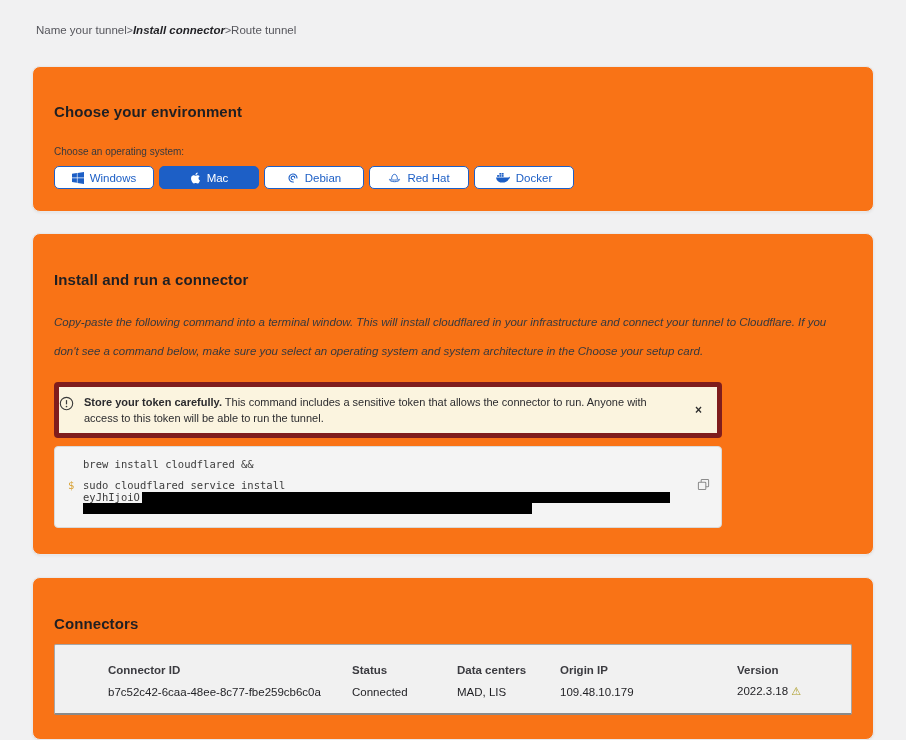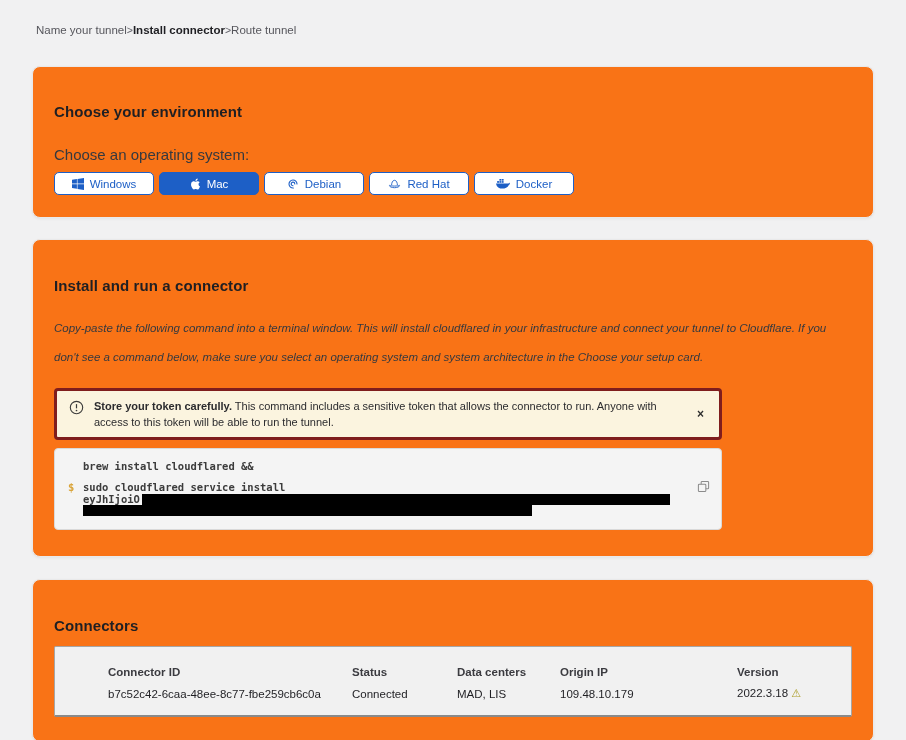--- a/index.html
+++ b/index.html
@@ -13,75 +13,75 @@
   }
   .page { padding: 0 32px 14px 32px; }
 
   
   .breadcrumb {
     padding-top: 24px; margin-left: 4px;
     display: flex; align-items: center; 
     font-size: 11.5px; color: #56565c;
   }
   .crumb { cursor: pointer; }
-  .crumb.active { font-weight: bold; color: #1f1f23; }
+  .crumb.active { font-weight: bold; color: #1f1f23; font-style: italic; }
   .sep { color: #62626a; font-size: 10.5px; }
 
   
   .card {
     background: #f97316;
     border: 1px solid #e9e9ea;
     border-radius: 8px;
     box-shadow: 0 1px 3px rgba(0,0,0,0.06);
     padding: 24px 21px 22px 21px;
   }
   .card1 { margin-top: 30px; }
   .card2 { margin-top: 21px; padding-bottom: 26px; }
   .card3 { margin-top: 22px; padding-bottom: 24px; }
   .card-title { font-size: 15px; font-weight: bold; color: #1f1f23; letter-spacing: .1px; }
 
   
-  .os-label { margin-top: 26px; font-size: 15px; color: #36393f; }
+  .os-label { margin-top: 26px; font-size: 10px; color: #36393f; }
   .os-row { display: flex; gap: 5px; margin-top: 9px; }
   .os-btn {
     width: 100px; height: 23px;
     display: inline-flex; align-items: center; justify-content: center; gap: 6px;
     background: #fff; color: #1d5fc6;
     border: 1px solid #1d5fc6; border-radius: 5px;
     font-family: inherit; font-size: 11.5px; cursor: pointer; padding: 0;
   }
   .os-btn.selected { background: #1d5fc6; color: #ffffff; }
   .os-btn svg { display: block; }
 
   
   .desc { margin-top: 20px; font-size: 11.5px; line-height: 29px; color: #36393f; max-width: 800px; font-style: italic; }
 
   .alert {
     width: 668px; margin-top: 16px;
-    background: #fbf4df; border: 3px solid #7f1d1d; border-radius: 4px;
+    background: #fbf4df; border: 5px solid #7f1d1d; border-radius: 4px;
     display: flex; align-items: flex-start;
-    padding: 7px 12px; position: relative;
+    padding: 7px 0; position: relative;
   }
   .alert-icon { flex: 0 0 15px; margin-top: 2px; }
   .alert-text { font-size: 11px; line-height: 16px; color: #2b2b2e; margin-left: 10px; padding-right: 42px; }
   .alert-close {
     position: absolute; right: 13px; top: 50%; transform: translateY(-50%);
     background: none; border: none; padding: 2px;
     font-size: 12px; font-weight: bold; color: #2e2e2e; cursor: pointer; line-height: 1;
     font-family: inherit;
   }
 
   .codeblock {
     width: 668px; margin-top: 8px; position: relative;
     background: #f4f4f4; border: 1px solid #d9d9d9; border-radius: 4px;
     padding: 12px 40px 13px 13px;
     font-family: "DejaVu Sans Mono", monospace;
     font-size: 10.5px; line-height: 11.5px; color: #3c3c3c;
   }
-  .code-line { display: flex; white-space: nowrap; font-weight: bold; }
+  .code-line { display: flex; white-space: nowrap; }
   .code-line + .code-line.cmd { margin-top: 10px; }
   .gutter { flex: 0 0 15px; color: #d9a43a; }
   .redact { display: inline-block; height: 11px; background: #000; vertical-align: text-top; }
   .redact.w1 { width: 528px; margin-left: 2px; }
   .redact.w2 { width: 449px; }
   .copy-btn { position: absolute; right: 11px; top: 31px; background: none; border: none; padding: 0; cursor: pointer; }
 
   
   .table {
     margin-top: 3px;

